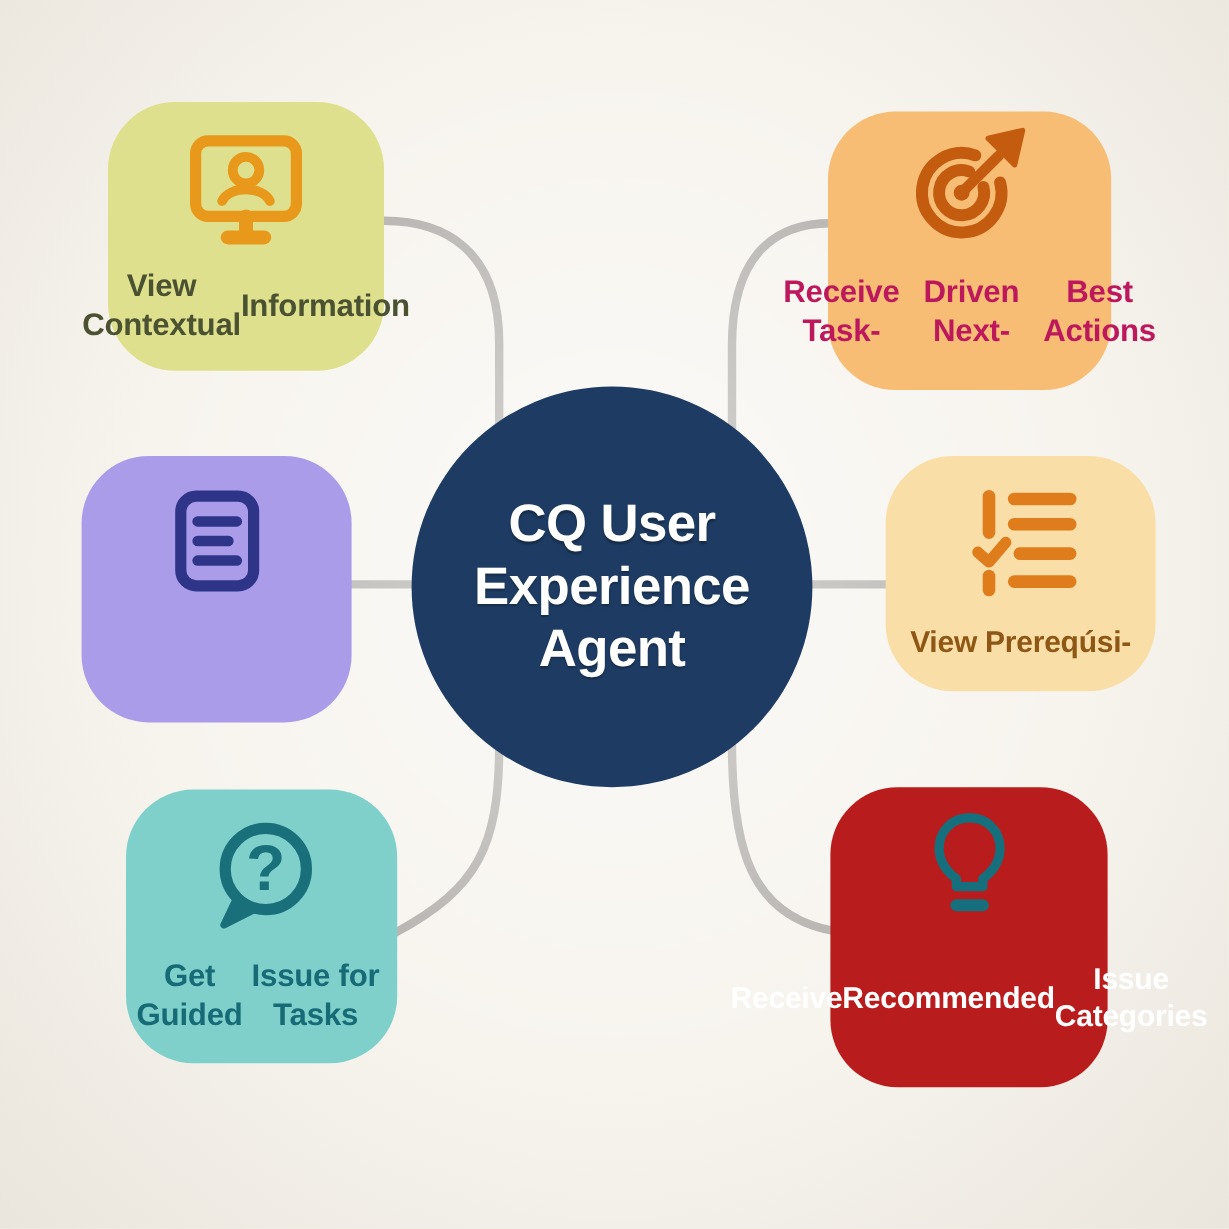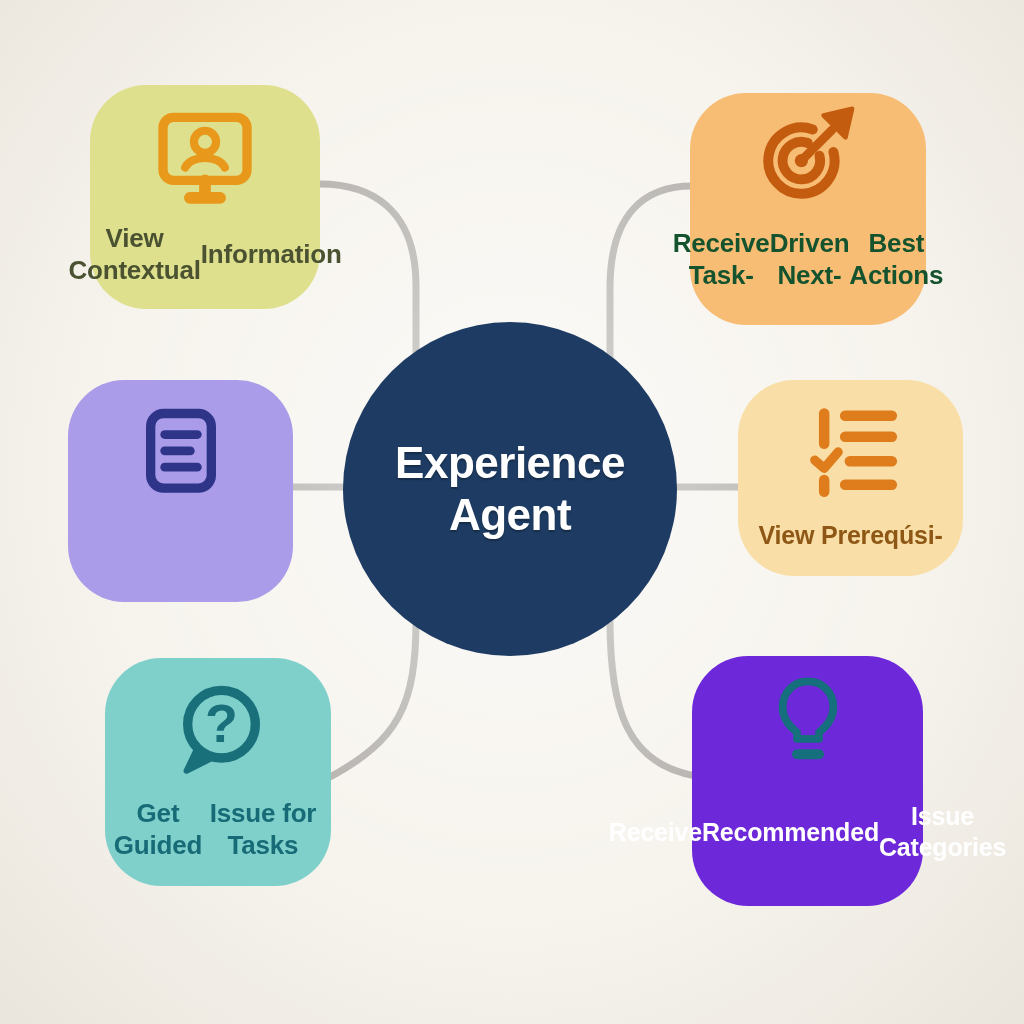--- a/index.html
+++ b/index.html
@@ -80,20 +80,21 @@
       <path d="M 692,186 C 646,186 610,212 610,288 L 610,360" stroke="#b3b0ac"></path>
       <path d="M 290,487 L 360,487" stroke="#b3b0ac"></path>
       <path d="M 660,487 L 742,487" stroke="#b3b0ac"></path>
       <path d="M 416,620 C 416,706 398,740 330,777" stroke="#b3b0ac"></path>
       <path d="M 610,620 C 610,708 626,764 696,776" stroke="#b3b0ac"></path>
     </g>
   </svg>
 
   <div class="hub" style="background-color: rgb(30, 60, 99);">
     <div class="hub-text" style="color: rgb(255, 255, 255);">
+      <div>CQ User</div>
       <div>Experience</div>
       <div>Agent</div>
     </div>
   </div>
 
   <div class="card card-tl" style="background-color: rgb(223, 224, 141);">
     <span class="icon" style="color: rgb(232, 153, 27);">
       <svg viewBox="0 0 96 96">
         <rect x="12" y="14" width="72" height="54" rx="9" fill="none" stroke="currentColor" stroke-width="8"></rect>
         <circle cx="48" cy="35" r="9.5" fill="none" stroke="currentColor" stroke-width="7"></circle>
@@ -111,21 +112,21 @@
   <div class="card card-tr" style="background-color: rgb(247, 189, 117);">
     <span class="icon" style="color: rgb(196, 92, 16);">
       <svg viewBox="0 0 96 96">
         <path d="M52.3 25.8 A30 30 0 1 0 71 46.2" fill="none" stroke="currentColor" stroke-width="9" stroke-linecap="round"></path>
         <path d="M47.8 38 A17 17 0 1 0 58.4 49.6" fill="none" stroke="currentColor" stroke-width="9" stroke-linecap="round"></path>
         <circle cx="42" cy="54" r="6" fill="currentColor"></circle>
         <line x1="44" y1="52" x2="70" y2="26" stroke="currentColor" stroke-width="8" stroke-linecap="round"></line>
         <path d="M62 13 L88 7 L82 33 Z" fill="currentColor" stroke="currentColor" stroke-width="4" stroke-linejoin="round"></path>
       </svg>
     </span>
-    <div class="label" style="color: #14532d;">
+    <div class="label" style="color: #be185d; gap: 20px;">
       <div>Receive Task-</div>
       <div>Driven Next-</div>
       <div>Best Actions</div>
     </div>
   </div>
 
   <div class="card card-ml" style="background-color: rgb(171, 156, 233);">
     <span class="icon" style="color: rgb(46, 53, 137);">
       <svg viewBox="0 0 96 96">
         <rect x="22" y="15" width="52" height="64" rx="11" fill="none" stroke="currentColor" stroke-width="8"></rect>
@@ -161,21 +162,21 @@
         <text x="51" y="58" text-anchor="middle" font-size="46" font-weight="bold" fill="currentColor" font-family="'Liberation Sans',sans-serif">?</text>
       </svg>
     </span>
     <div class="label" style="color: rgb(23, 107, 118);">
       <div>Get Guided</div>
       <div>Issue for Tasks</div>
     </div>
   </div>
 
 
-  <div class="card card-br" style="background-color: #6d28d9;">
+  <div class="card card-br" style="background-color: #b91c1c;">
     <span class="icon" style="color: rgb(21, 111, 125);">
       <svg viewBox="0 0 96 96">
         <path d="M38 66 L38 60 C30 54 25 47 25 37 C25 24 35 14 48 14 C61 14 71 24 71 37 C71 47 66 54 58 60 L58 66 Z" fill="none" stroke="currentColor" stroke-width="7" stroke-linejoin="round"></path>
         <line x1="38" y1="80" x2="58" y2="80" stroke="currentColor" stroke-width="9" stroke-linecap="round"></line>
       </svg>
     </span>
     <div class="label" style="color: rgb(255, 255, 255);">
       <div>Receive</div>
       <div>Recommended</div>
       <div>Issue Categories</div>

